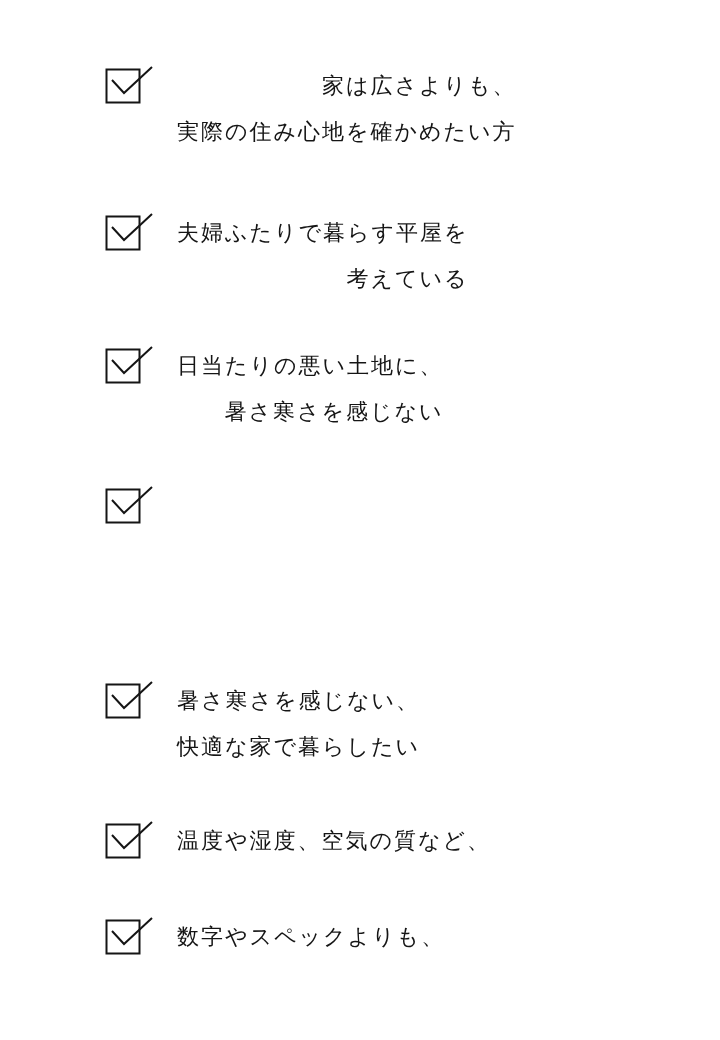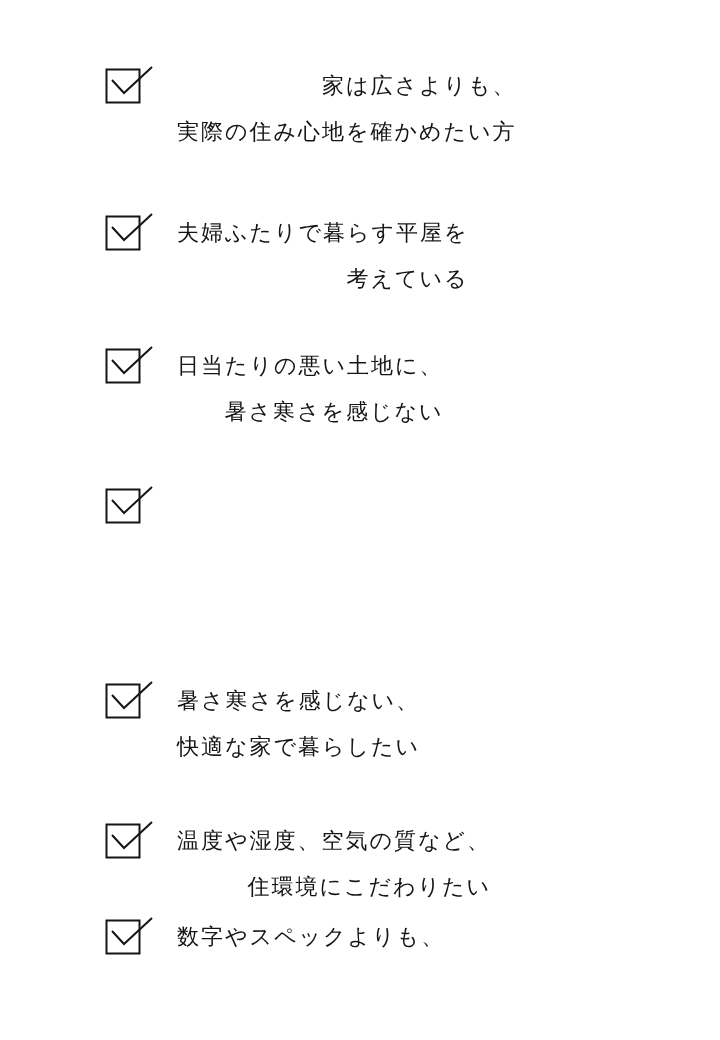--- a/index.html
+++ b/index.html
@@ -117,21 +117,20 @@
 
   <div class="item" style="top:780px;margin-top:44px;">
     <div class="checkbox">
       <svg width="52" height="40" viewBox="0 0 52 40">
         <rect x="2.5" y="0.5" width="33" height="33" fill="none" stroke="#151515" stroke-width="2"></rect>
         <polyline points="8,11 20,24 48,-2" fill="none" stroke="#151515" stroke-width="2"></polyline>
       </svg>
     </div>
     <div class="text">
       <span class="line">温度や湿度、空気の質など、</span>
-      <span class="line">住環境にこだわりたい</span>
     </div>
   </div>
 
   <div class="item" style="top:920px;">
     <div class="checkbox">
       <svg width="52" height="40" viewBox="0 0 52 40">
         <rect x="2.5" y="0.5" width="33" height="33" fill="none" stroke="#151515" stroke-width="2"></rect>
         <polyline points="8,11 20,24 48,-2" fill="none" stroke="#151515" stroke-width="2"></polyline>
       </svg>
     </div>

